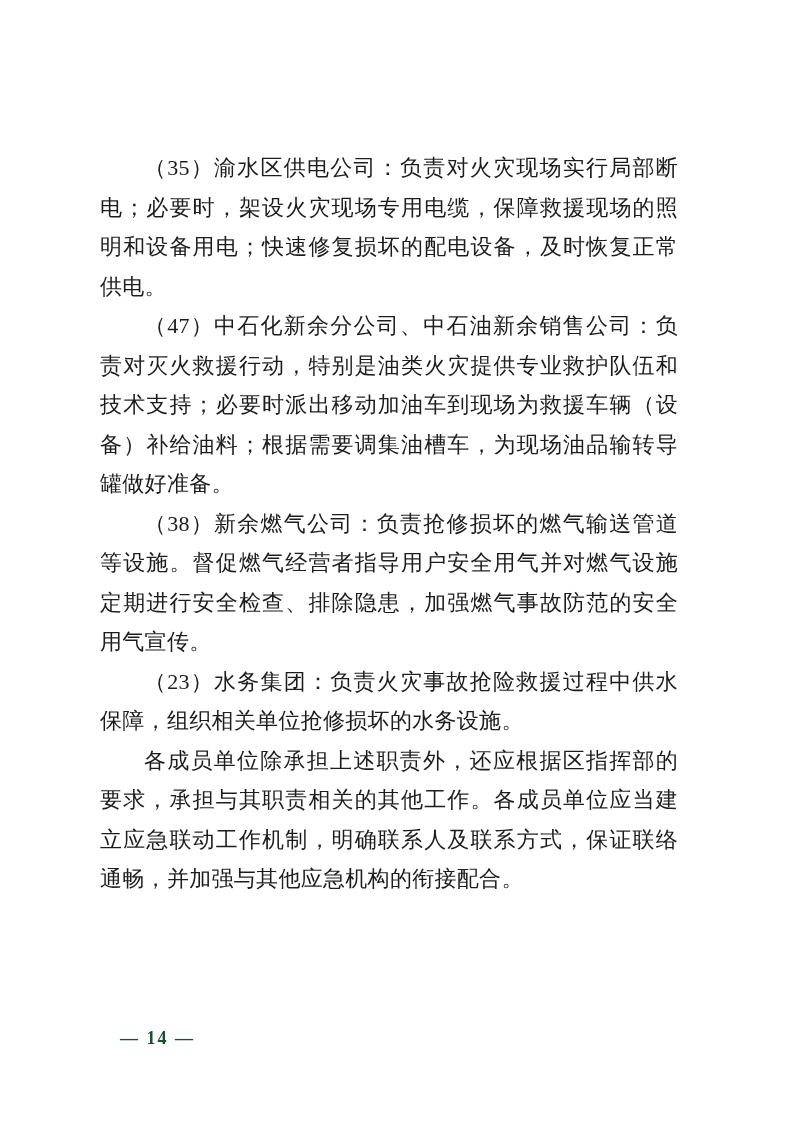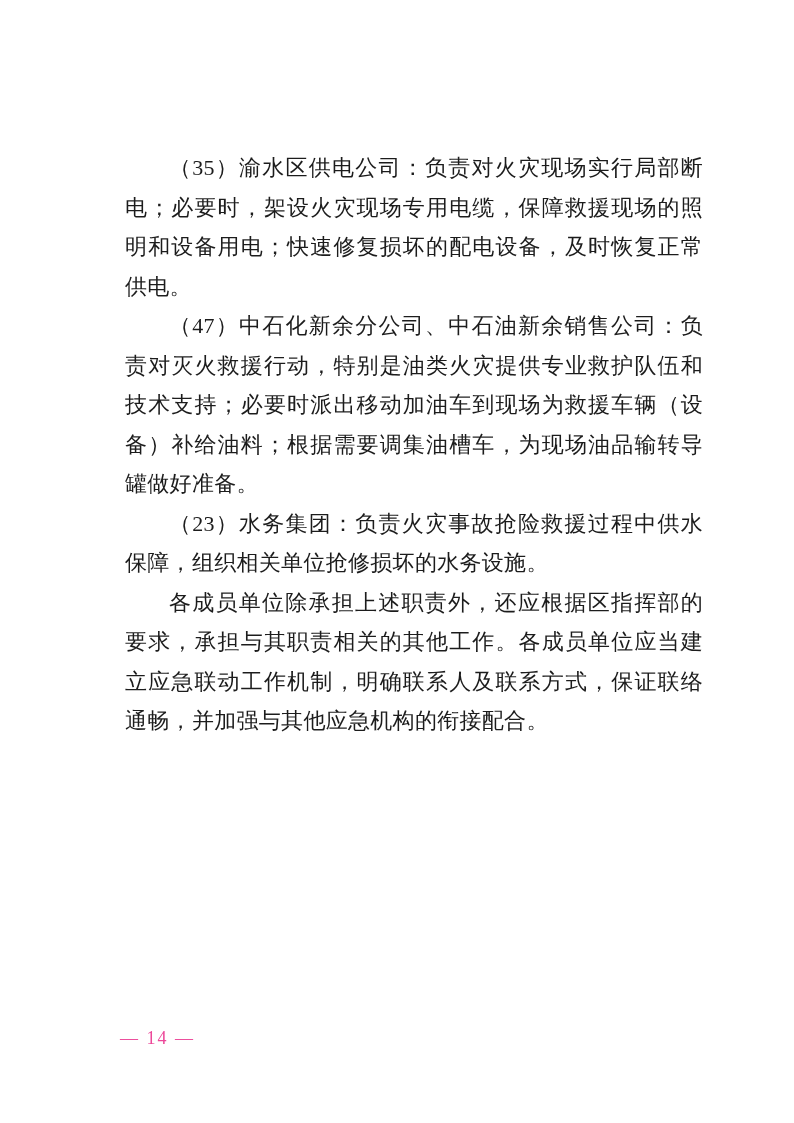--- a/index.html
+++ b/index.html
@@ -15,21 +15,21 @@
     font-family: "Liberation Serif", "DejaVu Serif", serif;
     color: #1c1c1c;
   }
   .doc-page {
     position: absolute;
     inset: 0;
     background: #ffffff;
   }
   .text-block {
     position: absolute;
-    left: 125px;
+    left: 100px;
     top: 148px;
     width: 578px;
   }
   .text-block p {
     margin: 0;
     padding: 0;
     font-size: 22px;
     line-height: 39.5px;
     text-align: justify;
     text-indent: 2em;
@@ -37,30 +37,32 @@
     word-break: break-all;
     font-weight: 400;
   }
   .page-footer {
     position: absolute;
     left: 120px;
     top: 1026px;
     font-size: 18px;
     line-height: 24px;
     letter-spacing: 2px;
-    color: #ec4899;
+    color: #14532d;
+    font-weight: bold;
   }
 </style>
 </head>
 <body>
 
 <div class="doc-page">
 
   <div class="text-block">
     <p>（35）渝水区供电公司：负责对火灾现场实行局部断电；必要时，架设火灾现场专用电缆，保障救援现场的照明和设备用电；快速修复损坏的配电设备，及时恢复正常供电。</p>
     <p>（47）中石化新余分公司、中石油新余销售公司：负责对灭火救援行动，特别是油类火灾提供专业救护队伍和技术支持；必要时派出移动加油车到现场为救援车辆（设备）补给油料；根据需要调集油槽车，为现场油品输转导罐做好准备。</p>
+    <p>（38）新余燃气公司：负责抢修损坏的燃气输送管道等设施。督促燃气经营者指导用户安全用气并对燃气设施定期进行安全检查、排除隐患，加强燃气事故防范的安全用气宣传。</p>
     <p>（23）水务集团：负责火灾事故抢险救援过程中供水保障，组织相关单位抢修损坏的水务设施。</p>
     <p>各成员单位除承担上述职责外，还应根据区指挥部的要求，承担与其职责相关的其他工作。各成员单位应当建立应急联动工作机制，明确联系人及联系方式，保证联络通畅，并加强与其他应急机构的衔接配合。</p>
   </div>
 
   <div class="page-footer">— 14 —</div>
 
 </div>
 
 </body></html>

